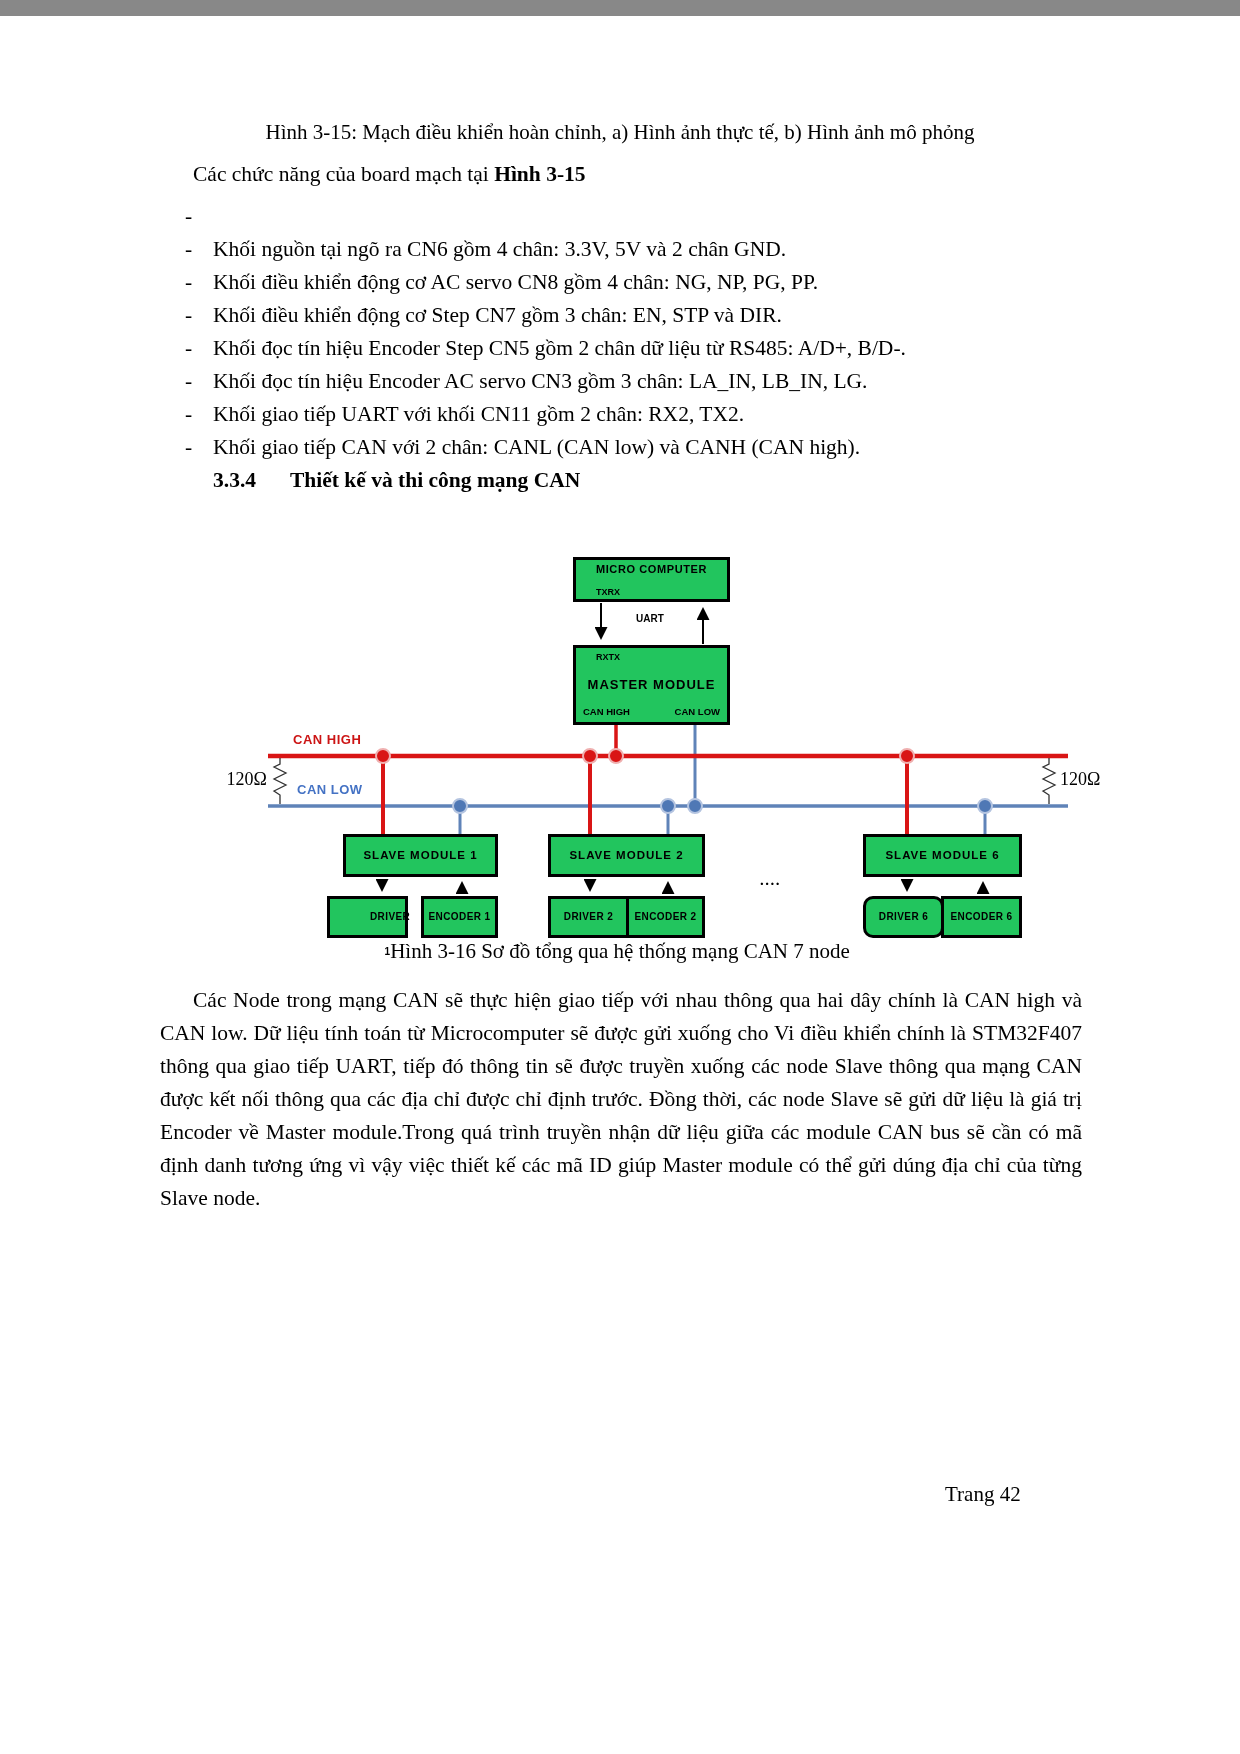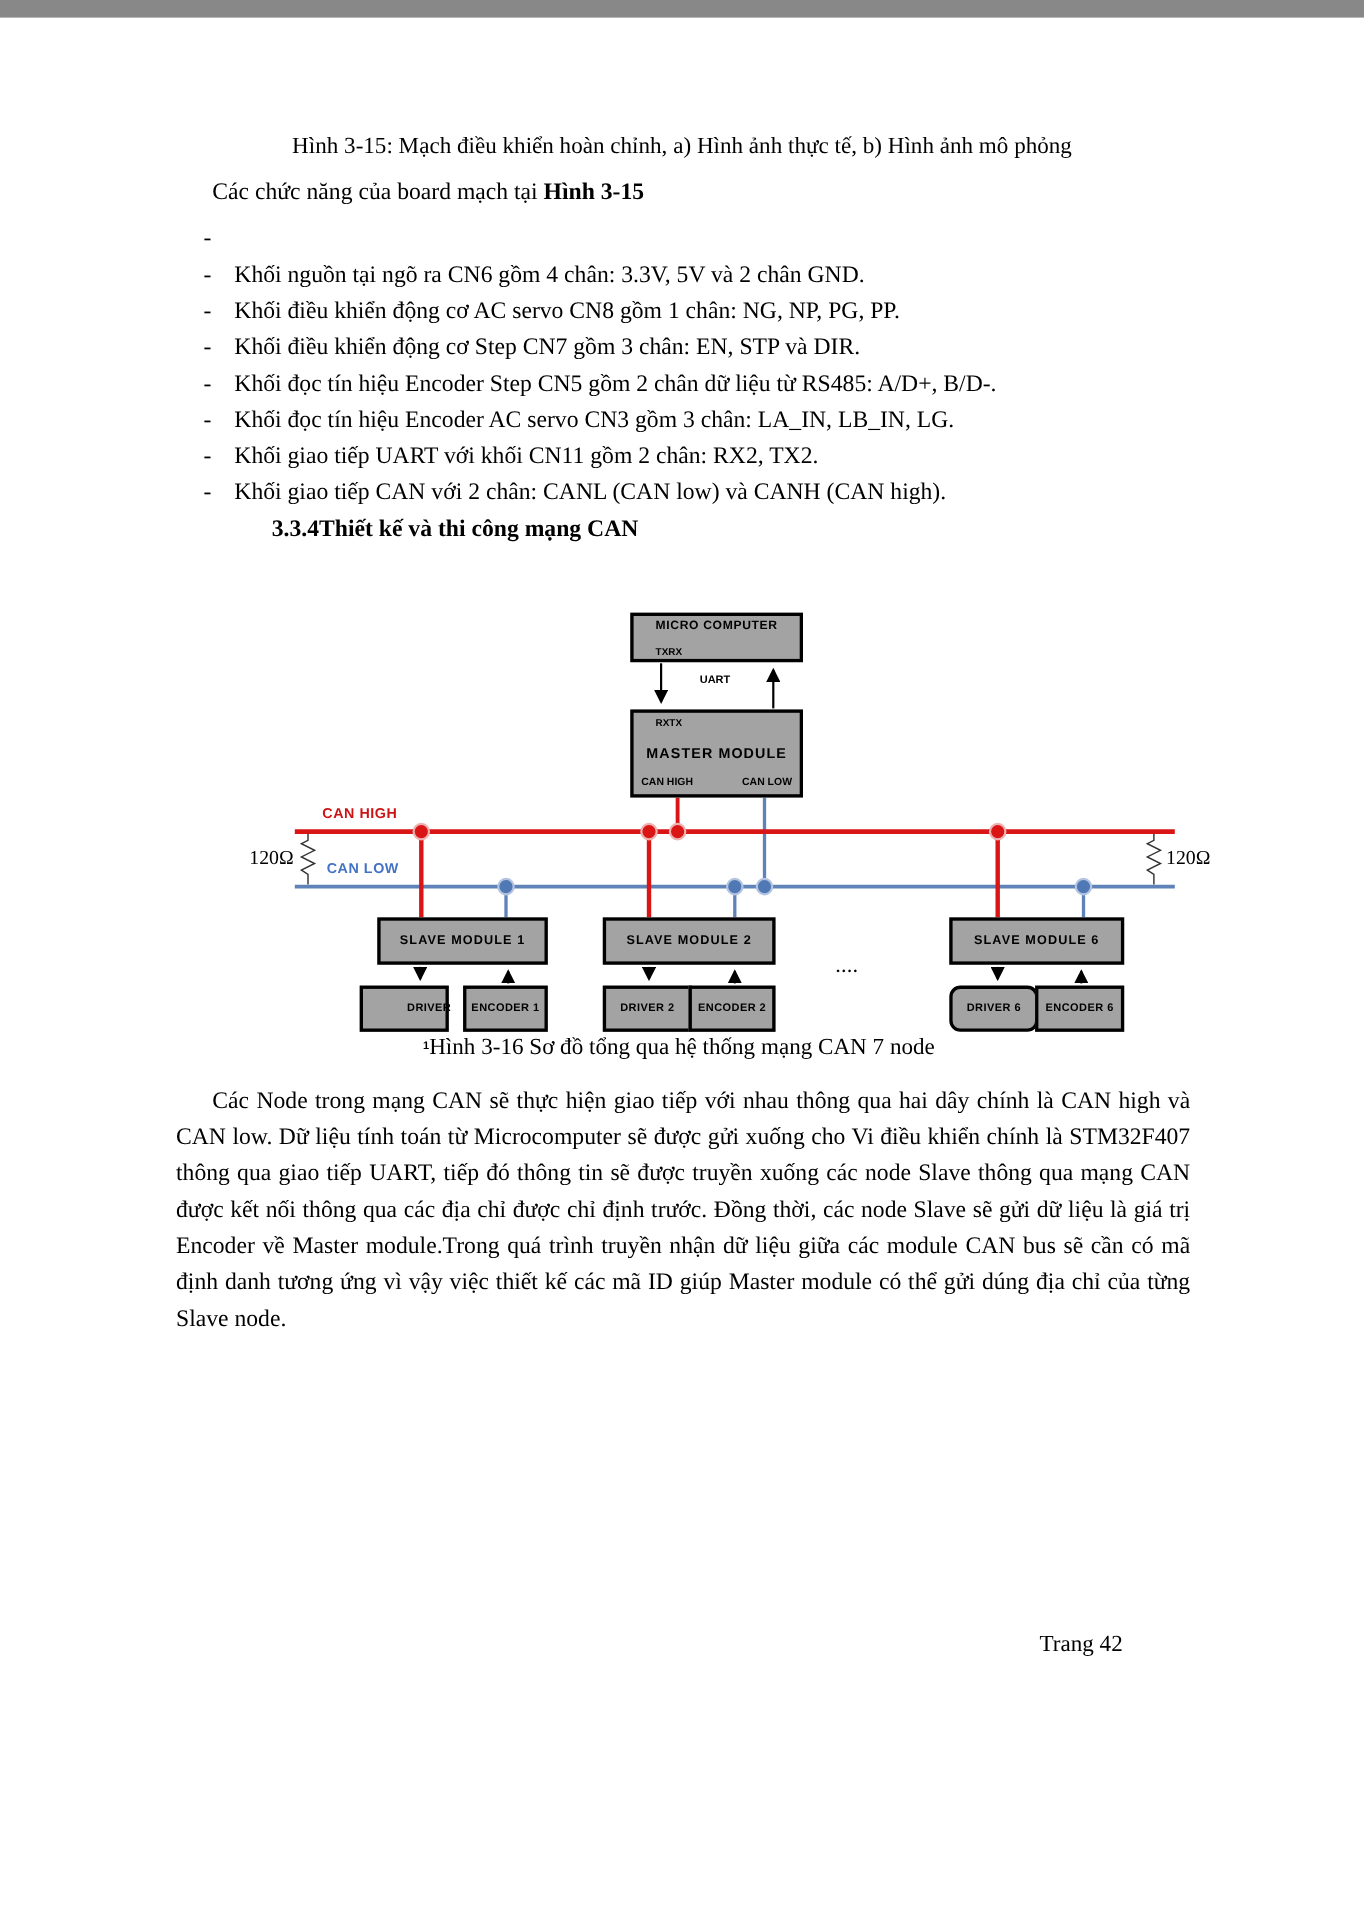--- a/index.html
+++ b/index.html
@@ -10,27 +10,27 @@
     font-family:"Liberation Serif","DejaVu Serif",serif;color:#000;
   }
   .abs{position:absolute;}
   .cap{font-size:21px;text-align:center;width:930px;left:155px;}
   .intro{font-size:21.5px;left:193px;}
   .intro b{font-weight:bold;}
   .bullets{left:185px;top:184px;width:910px;}
   .b-item{display:flex;line-height:33px;font-size:21.5px;}
   .dash{width:28px;flex:none;}
   .heading{left:213px;top:452px;font-size:21.5px;font-weight:bold;}
-  .heading .num{display:inline-block;width:77px;text-align:right;}
+  .heading .num{display:inline-block;width:77px;}
   .para{left:160px;top:968px;width:922px;font-size:21.5px;line-height:33px;
         text-align:justify;text-indent:33px;}
   .pagenum{left:945px;top:1466px;font-size:21px;}
 
   
-  .dbox{position:absolute;border:3px solid #000;background:#a3a3a3;
+  .dbox{position:absolute;border:3px solid #000;background:#22c55e;
         font-family:"Liberation Sans","DejaVu Sans",sans-serif;font-weight:bold;
         text-align:center;}
   .micro{left:573px;top:541px;width:157px;height:45px;
          display:flex;flex-direction:column;justify-content:space-between;
          padding:3px 0 2px;}
   .micro .ttl{font-size:11px;letter-spacing:.6px;}
   .pinrow{display:flex;justify-content:flex-start;font-size:9px;}
   .micro .pinrow{padding:0 20px;}
   .master{left:573px;top:629px;width:157px;height:80px;
           display:flex;flex-direction:column;justify-content:space-between;
@@ -60,21 +60,21 @@
   <div class="abs bullets">
     <div class="b-item">
         <span class="dash">-</span>
       </div>
     <div class="b-item">
         <span class="dash">-</span>
         <span>Khối nguồn tại ngõ ra CN6 gồm 4 chân: 3.3V, 5V và 2 chân GND.</span>
       </div>
     <div class="b-item">
         <span class="dash">-</span>
-        <span>Khối điều khiển động cơ AC servo CN8 gồm 1 chân: NG, NP, PG, PP.</span>
+        <span>Khối điều khiển động cơ AC servo CN8 gồm 4 chân: NG, NP, PG, PP.</span>
       </div>
     <div class="b-item">
         <span class="dash">-</span>
         <span>Khối điều khiển động cơ Step CN7 gồm 3 chân: EN, STP và DIR.</span>
       </div>
     <div class="b-item">
         <span class="dash">-</span>
         <span>Khối đọc tín hiệu Encoder Step CN5 gồm 2 chân dữ liệu từ RS485: A/D+, B/D-.</span>
       </div>
     <div class="b-item">

